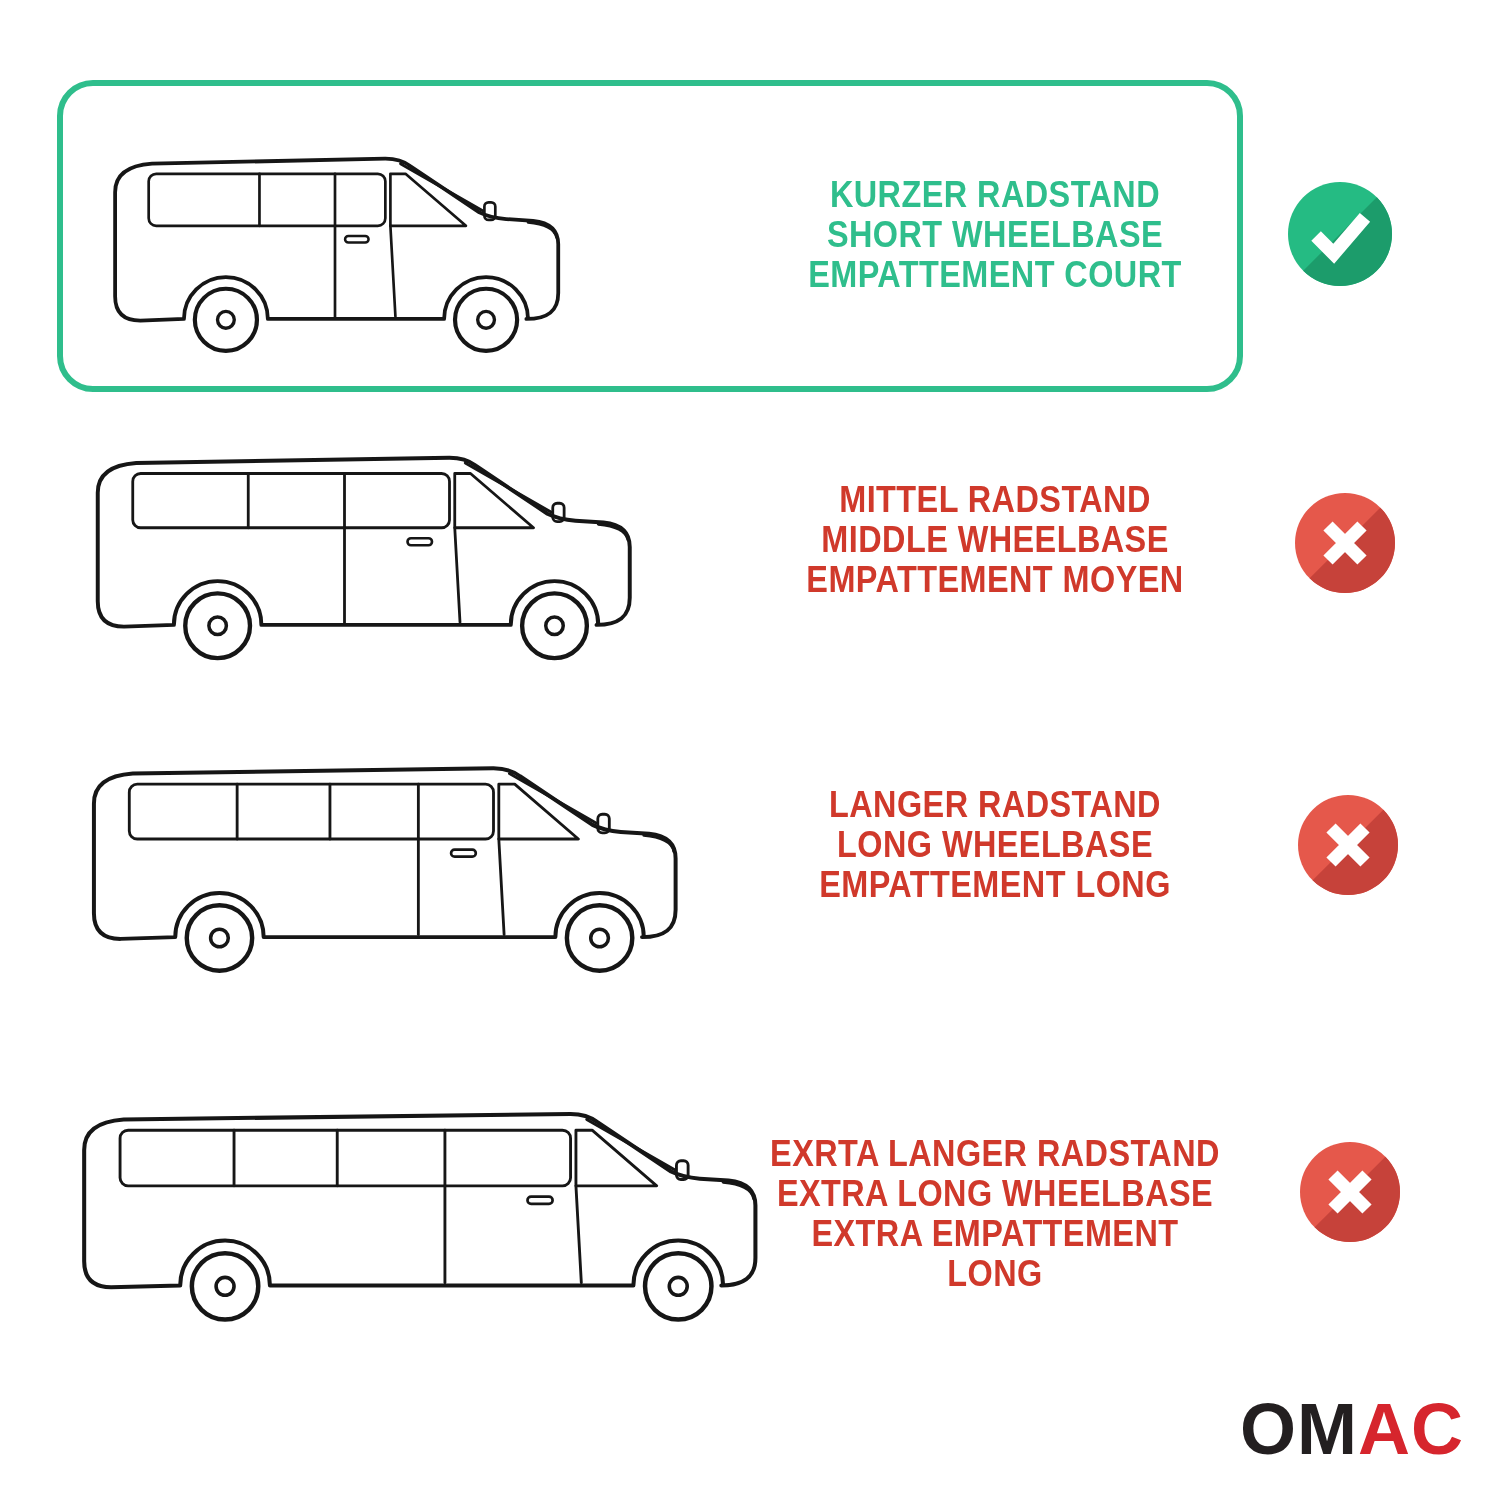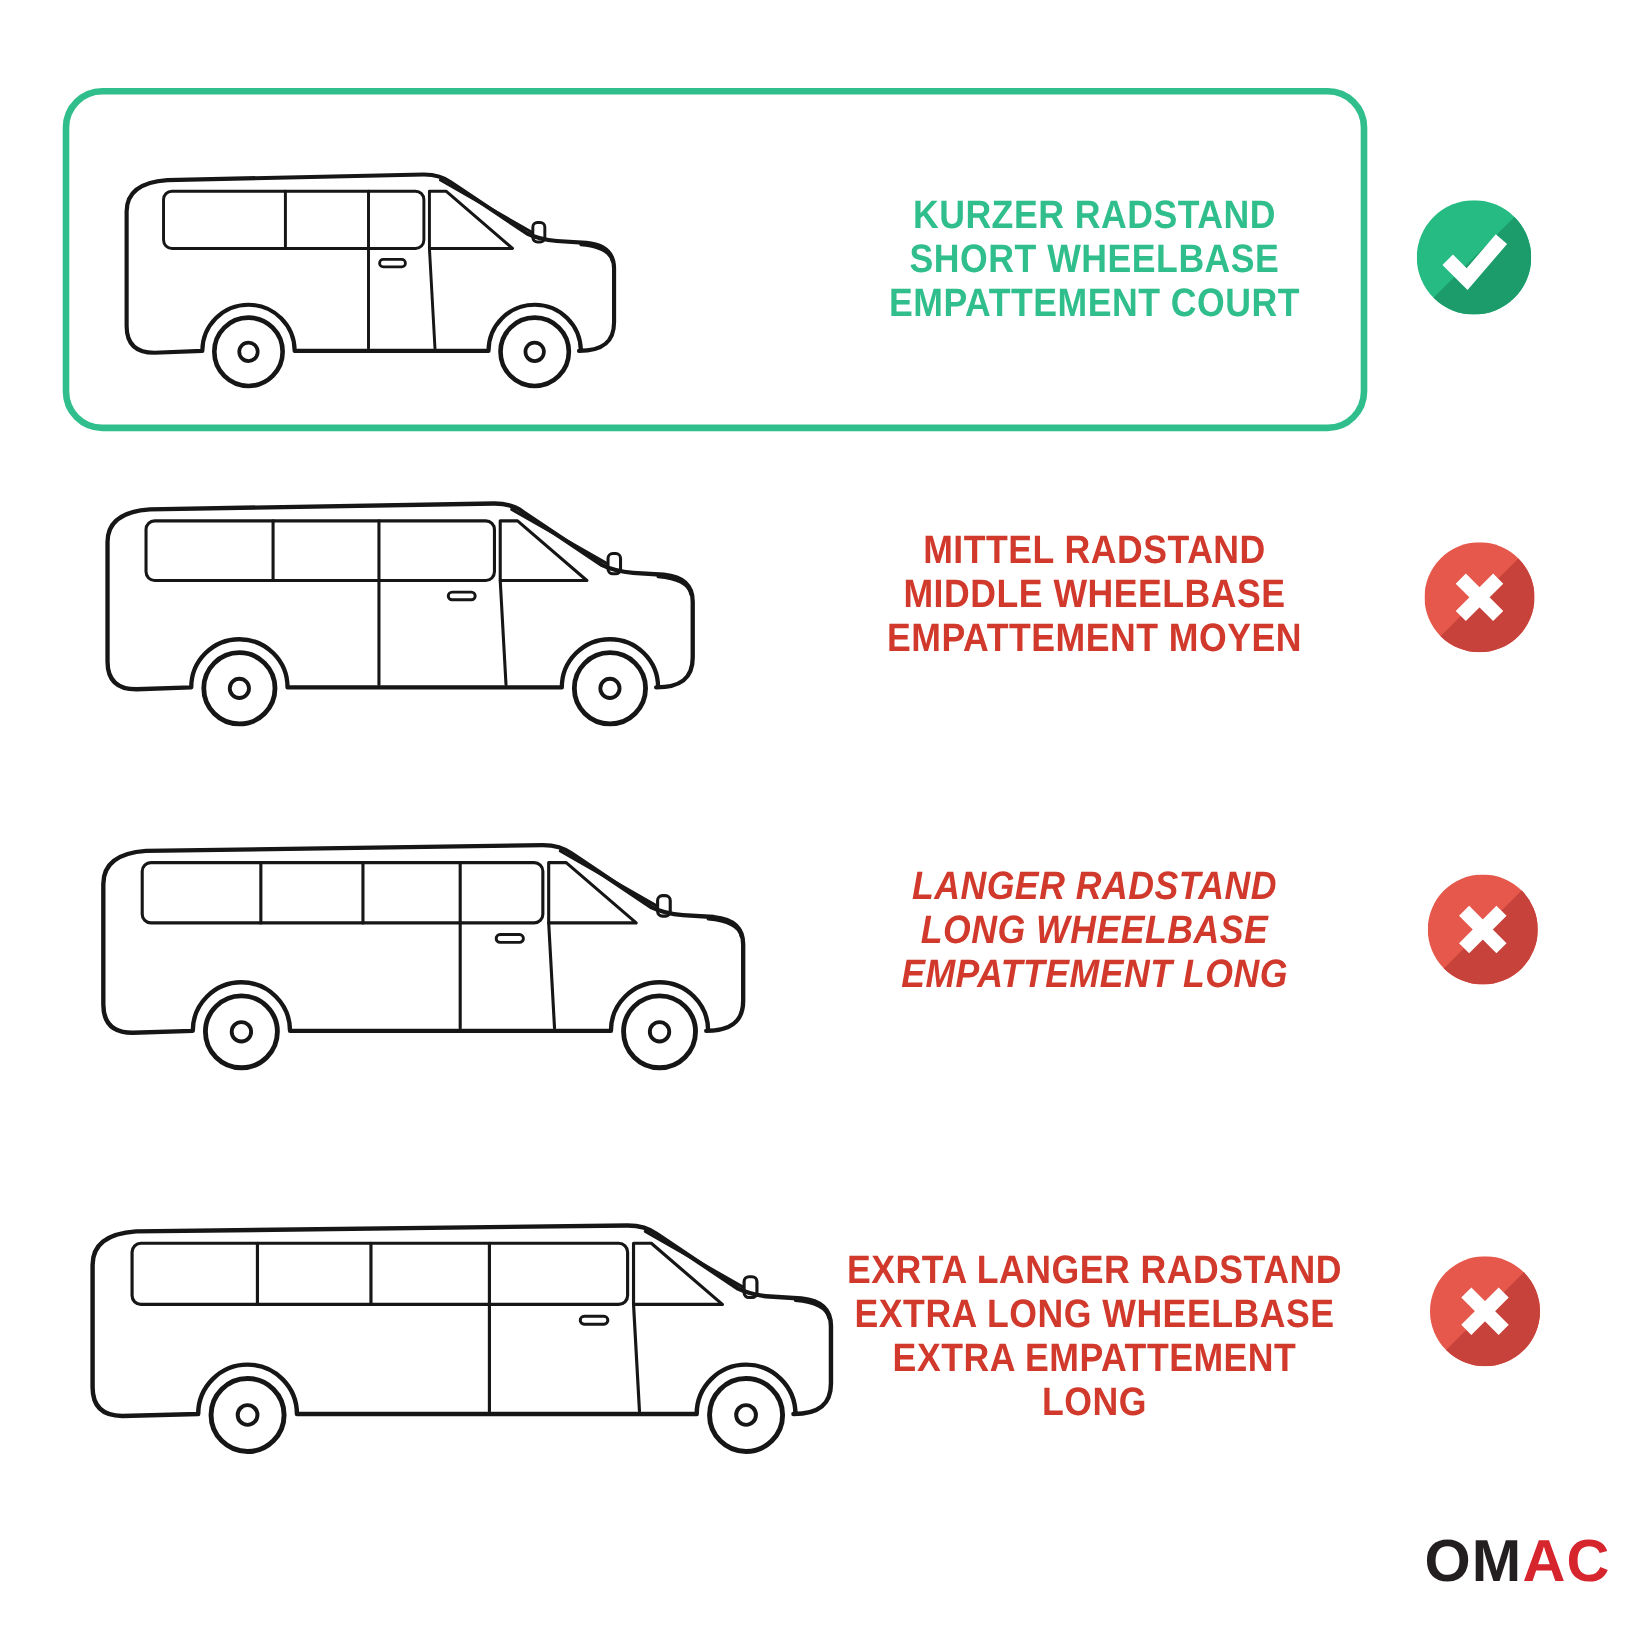--- a/index.html
+++ b/index.html
@@ -18,21 +18,21 @@
     position:absolute;left:735px;width:520px;text-align:center;
     font-weight:800;font-size:36px;line-height:40px;letter-spacing:.5px;
     transform:scaleX(.9);transform-origin:center;
   }
   .option-text.green{color:var(--green-text,#2FBE8C);}
   .option-text.red{color:var(--red-text,#D0392B);}
   .status-icon{position:absolute;width:100px;height:100px;}
   .status-icon svg{display:block;width:100%;height:100%;}
   .logo{
     position:absolute;top:1388px;right:36px;
-    font-weight:800;font-size:54px;letter-spacing:1px;white-space:nowrap;
+    font-weight:800;font-size:72px;letter-spacing:1px;white-space:nowrap;
   }
   .logo .om{color:var(--logo-black,#231F20);}
   .logo .ac{color:var(--logo-red,#D6252D);}
 </style>
 </head>
 <body>
 
 <div class="canvas">
 
   <div class="row" style="top:80px;height:312px;">
@@ -97,21 +97,21 @@
     </div>
     <div class="status-icon" style="left:1295px;top:93px;">
         <svg viewBox="0 0 100 100" xmlns="http://www.w3.org/2000/svg">
     <circle cx="50" cy="50" r="50" fill="#E5584B"></circle>
     <path d="M85.36 14.64 A50 50 0 0 1 14.64 85.36 Z" fill="#C6423A"></path>
     <path d="M33 33 L67 67 M67 33 L33 67" fill="none" stroke="#ffffff" stroke-width="13"></path>
   </svg>
       </div>
   </div>
 
-  <div class="row" style="top:715px;height:280px;font-style:italic;">
+  <div class="row" style="top:715px;height:280px;">
     <div class="van" style="left:78px;top:2px;width:610px;">
         <svg viewBox="0 0 690 300" xmlns="http://www.w3.org/2000/svg" fill="none" stroke="#161616" stroke-linejoin="round" stroke-linecap="round">
           <path stroke-width="4.5" d="M48 251 C28 251 18 241 18 222 L18 98 C18 76 34 66 62 64 L470 58 C484 58 492 61 500 67 L582 122 C592 127 602 129 614 130 L646 132 C666 134 676 143 676 160 L676 218 C676 240 663 249 638 249 L640 249 A50 50 0 0 0 540 249 L210 249 A50 50 0 0 0 110 249 Z"></path>
           <rect x="58" y="76" width="412" height="62" rx="9" stroke-width="3.2"></rect>
           <line x1="180" y1="76" x2="180" y2="138" stroke-width="3.2"></line>
           <line x1="285" y1="76" x2="285" y2="138" stroke-width="3.2"></line>
           <line x1="385" y1="76" x2="385" y2="138" stroke-width="3.2"></line>
           <path stroke-width="3.2" d="M476 76 L494 76 L566 138 L476 138 Z"></path>
           <line x1="488" y1="64" x2="586" y2="120" stroke-width="3.2"></line>
           <rect x="588" y="110" width="13" height="21" rx="5" stroke-width="3.2"></rect>

